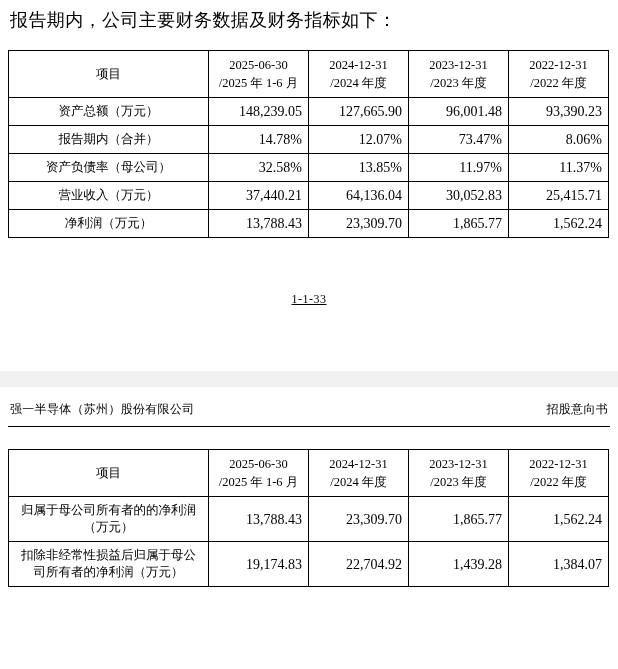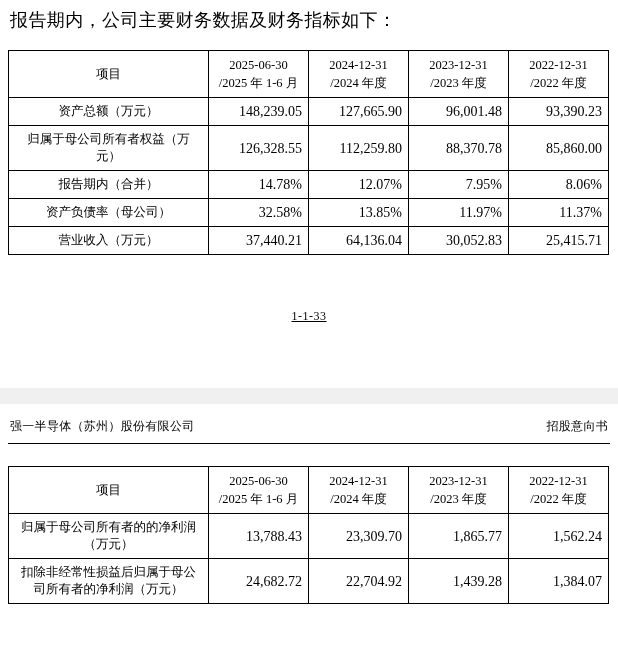--- a/index.html
+++ b/index.html
@@ -132,46 +132,46 @@
     </thead>
     <tbody>
       <tr>
         <td class="cell-label">资产总额（万元）</td>
         <td class="cell-num">148,239.05</td>
         <td class="cell-num">127,665.90</td>
         <td class="cell-num">96,001.48</td>
         <td class="cell-num">93,390.23</td>
       </tr>
       <tr>
-        <td class="cell-label">归属于母公司所有者权益（万元）</td>
-        <td class="cell-num">126,328.55</td>
-        <td class="cell-num">112,259.80</td>
-        <td class="cell-num">88,370.78</td>
-        <td class="cell-num">85,860.00</td>
-      </tr>
-      <tr>
         <td class="cell-label">报告期内（合并）</td>
         <td class="cell-num">14.78%</td>
         <td class="cell-num">12.07%</td>
-        <td class="cell-num">7.95%</td>
+        <td class="cell-num">73.47%</td>
         <td class="cell-num">8.06%</td>
       </tr>
       <tr>
         <td class="cell-label">资产负债率（母公司）</td>
         <td class="cell-num">32.58%</td>
         <td class="cell-num">13.85%</td>
         <td class="cell-num">11.97%</td>
         <td class="cell-num">11.37%</td>
       </tr>
       <tr>
         <td class="cell-label">营业收入（万元）</td>
         <td class="cell-num">37,440.21</td>
         <td class="cell-num">64,136.04</td>
         <td class="cell-num">30,052.83</td>
         <td class="cell-num">25,415.71</td>
+      </tr>
+      <tr>
+        <td class="cell-label">净利润（万元）</td>
+        <td class="cell-num">13,788.43</td>
+        <td class="cell-num">23,309.70</td>
+        <td class="cell-num">1,865.77</td>
+        <td class="cell-num">1,562.24</td>
       </tr>
     </tbody>
   </table>
 
   <div class="page-footer">1-1-33</div>
 </div>
 
 <div class="page-gap"></div>
 <div class="sep-band"></div>
 
@@ -217,21 +217,21 @@
     <tbody>
       <tr>
         <td class="cell-label">归属于母公司所有者的的净利润（万元）</td>
         <td class="cell-num">13,788.43</td>
         <td class="cell-num">23,309.70</td>
         <td class="cell-num">1,865.77</td>
         <td class="cell-num">1,562.24</td>
       </tr>
       <tr class="clipped-row">
         <td class="cell-label">扣除非经常性损益后归属于母公司所有者的净利润（万元）</td>
-        <td class="cell-num">24,682.72</td>
+        <td class="cell-num">19,174.83</td>
         <td class="cell-num">22,704.92</td>
         <td class="cell-num">1,439.28</td>
         <td class="cell-num">1,384.07</td>
       </tr>
     </tbody>
   </table>
   </div>
 </div>
 
 </body></html>

